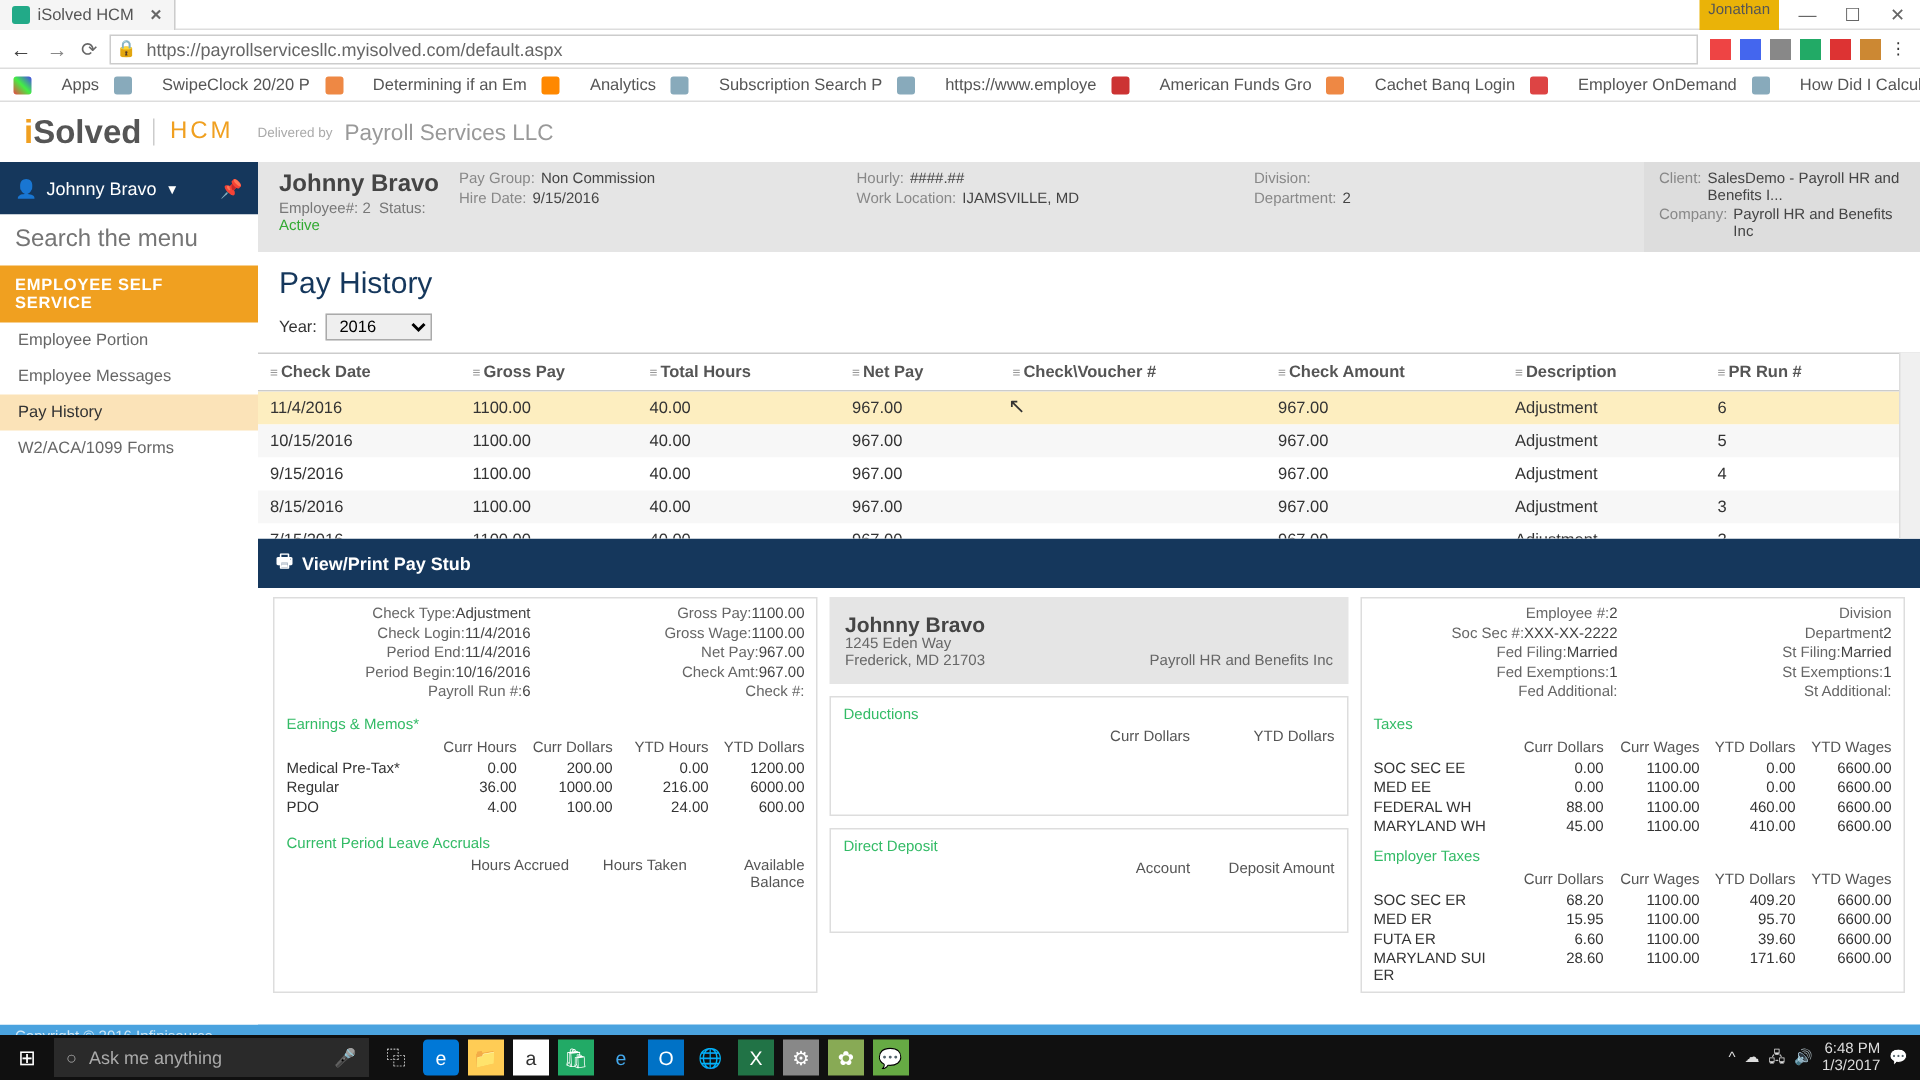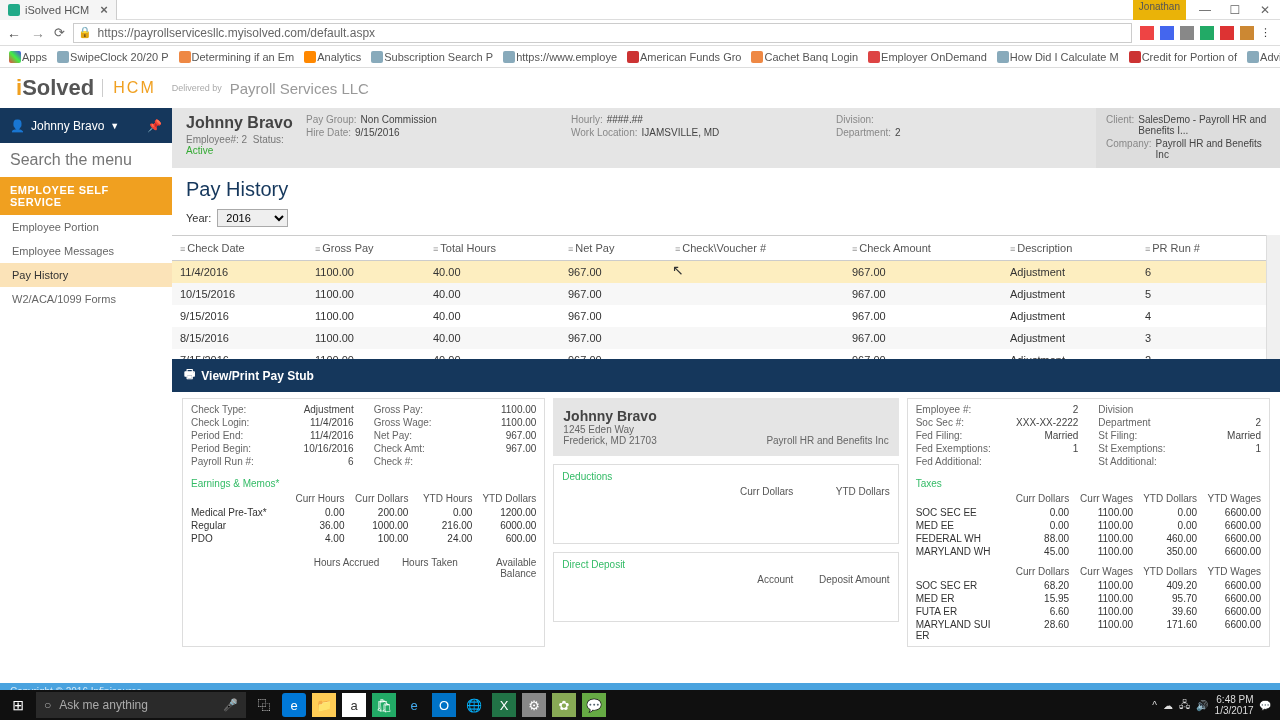--- a/index.html
+++ b/index.html
@@ -13,21 +13,21 @@
 .user-badge{background:#eab308;color:#555;padding:1px 6px;font-size:10px;margin-right:4px}
 .addrbar{height:26px;display:flex;align-items:center;padding:0 6px;gap:8px;border-bottom:1px solid #ddd}
 .nav-arrow{color:#888;font-size:14px;width:16px;text-align:center}
 .nav-arrow.active{color:#444}
 .reload{color:#666;font-size:13px}
 .url-box{flex:1;display:flex;align-items:center;gap:6px;border:1px solid #ccc;height:20px;padding:0 4px;font-size:12px;color:#666}
 .lock{color:#0a0;font-size:11px}
 .addr-icons{display:flex;gap:6px;align-items:center}
 .addr-icons span{width:14px;height:14px;display:inline-block}
 .bookbar{height:22px;display:flex;align-items:center;padding:0 6px;gap:4px;border-bottom:1px solid #ddd;font-size:11px;color:#555;overflow:hidden}
-.bk{display:flex;align-items:center;gap:1px;white-space:nowrap;padding:0 3px}
+.bk{display:flex;align-items:center;gap:20px;white-space:nowrap;padding:0 3px}
 .bk .ico{width:12px;height:12px;background:#8ab;border-radius:2px;display:inline-block}
 .page-header{display:flex;align-items:center;padding:10px 16px;gap:8px;height:40px}
 .logo-isolved{font-size:22px;font-weight:600}
 .logo-isolved .i{color:#f0a020}
 .logo-isolved .solved{color:#555}
 .logo-hcm{color:#f0a020;font-size:16px;border-left:1px solid #ccc;padding-left:10px;letter-spacing:2px}
 .delivered{color:#aaa;font-size:9px;margin-left:8px}
 .psl{color:#999;font-size:15px}
 .app-body{display:flex;height:575px}
 .sidebar{width:172px;background:#fff;display:flex;flex-direction:column}
@@ -44,38 +44,38 @@
 .emp-name{font-size:16px;font-weight:600;color:#444}
 .emp-meta{font-size:10px;color:#777;margin-top:2px}
 .emp-meta .active{color:#3a3}
 .emp-kv{display:flex;gap:4px;margin-bottom:2px}
 .emp-kv .k{color:#888}
 .emp-kv .v{color:#444;font-weight:500}
 .page-title{font-size:20px;color:#15375c;padding:10px 14px 4px}
 .year-row{padding:4px 14px;display:flex;align-items:center;gap:6px;font-size:11px}
 .year-row select{font-size:11px;padding:1px 20px 1px 4px;border:1px solid #aaa}
 .grid{margin:4px 0 0 0;font-size:11px}
-.grid-head{display:flex;background:#fff;border-top:1px solid #ccc;border-bottom:1px solid #ccc;font-weight:400;color:#555;padding:4px 4px}
+.grid-head{display:flex;background:#fff;border-top:1px solid #ccc;border-bottom:1px solid #ccc;font-weight:700;color:#555;padding:4px 4px}
 .gc{padding:2px 4px}
 .grid-row{display:flex;padding:3px 4px}
 .grid-row.sel{background:#fdeec0}
 .grid-row:nth-child(odd):not(.sel){background:#fff}
 .grid-row:nth-child(even):not(.sel){background:#f7f7f7}
 .grid-body{max-height:98px;overflow:hidden;position:relative}
 .c0{width:135px}.c1{width:118px}.c2{width:135px}.c3{width:107px}.c4{width:177px}.c5{width:158px}.c6{width:135px}.c7{width:95px}
 .sortglyph{color:#999;margin-right:2px;font-size:9px}
 .stub-bar{background:#15375c;color:#fff;padding:6px 12px;display:flex;align-items:center;gap:6px;font-size:12px;font-weight:600}
 .stub-body{display:flex;gap:8px;padding:6px 10px;font-size:10px}
 .stub-col{flex:1;border:1px solid #ddd;padding:4px 8px}
 .stub-mid{flex:1;display:flex;flex-direction:column;gap:8px}
 .emp-box{background:#e5e5e5;padding:10px;display:flex;justify-content:space-between}
 .emp-box .nm{font-size:14px;font-weight:600;color:#444}
 .emp-box .addr{color:#666}
 .emp-box .cmp{align-self:flex-end;color:#666}
-.kv-row{display:flex;justify-content:space-between;padding:1px 0}
+.kv-row{display:flex;justify-content:flex-end;padding:1px 0}
 .kv-row .k{color:#666}
 .kv-row .v{color:#444}
 .section-title{color:#3b6;font-size:10px;padding:2px 0}
 .mini-head{display:flex;color:#555;font-size:10px;font-weight:400;padding:2px 0}
 .mini-row{display:flex;font-size:10px;padding:1px 0}
 .mname{flex:1.4}.mn{flex:1;text-align:right}
 .taskbar{position:absolute;bottom:0;left:0;right:0;height:30px;background:#101010;display:flex;align-items:center;color:#fff}
 .start{width:36px;height:30px;display:flex;align-items:center;justify-content:center;font-size:14px}
 .search-box{display:flex;align-items:center;background:#2a2a2a;height:26px;width:210px;padding:0 8px;gap:8px;color:#aaa;font-size:12px}
 .task-icons{display:flex;gap:6px;margin-left:6px;align-items:center;height:30px}
@@ -402,20 +402,21 @@
             </div>
             <div class="mini-row">
               <span class="mname">PDO</span>
               <span class="mn">4.00</span>
               <span class="mn">100.00</span>
               <span class="mn">24.00</span>
               <span class="mn">600.00</span>
             </div>
           </div>
         <div style="height:10px"></div>
+        <div class="section-title">Current Period Leave Accruals</div>
         <div class="mini-head">
             <span class="mname"></span>
             <span class="mn">Hours Accrued</span>
             <span class="mn">Hours Taken</span>
             <span class="mn">Available Balance</span>
           </div>
         <div style="height:30px"></div>
       </div>
 
       <div class="stub-mid">
@@ -522,25 +523,26 @@
               <span class="mname">FEDERAL WH</span>
               <span class="mn">88.00</span>
               <span class="mn">1100.00</span>
               <span class="mn">460.00</span>
               <span class="mn">6600.00</span>
             </div>
             <div class="mini-row">
               <span class="mname">MARYLAND WH</span>
               <span class="mn">45.00</span>
               <span class="mn">1100.00</span>
-              <span class="mn">350.00</span>
+              <span class="mn">410.00</span>
               <span class="mn">6600.00</span>
             </div>
           </div>
         <div style="height:6px"></div>
+        <div class="section-title">Employer Taxes</div>
         <div class="mini-head">
             <span class="mname"></span>
             <span class="mn">Curr Dollars</span>
             <span class="mn">Curr Wages</span>
             <span class="mn">YTD Dollars</span>
             <span class="mn">YTD Wages</span>
           </div>
         <div id="emptax-rows">
             <div class="mini-row">
               <span class="mname">SOC SEC ER</span>

